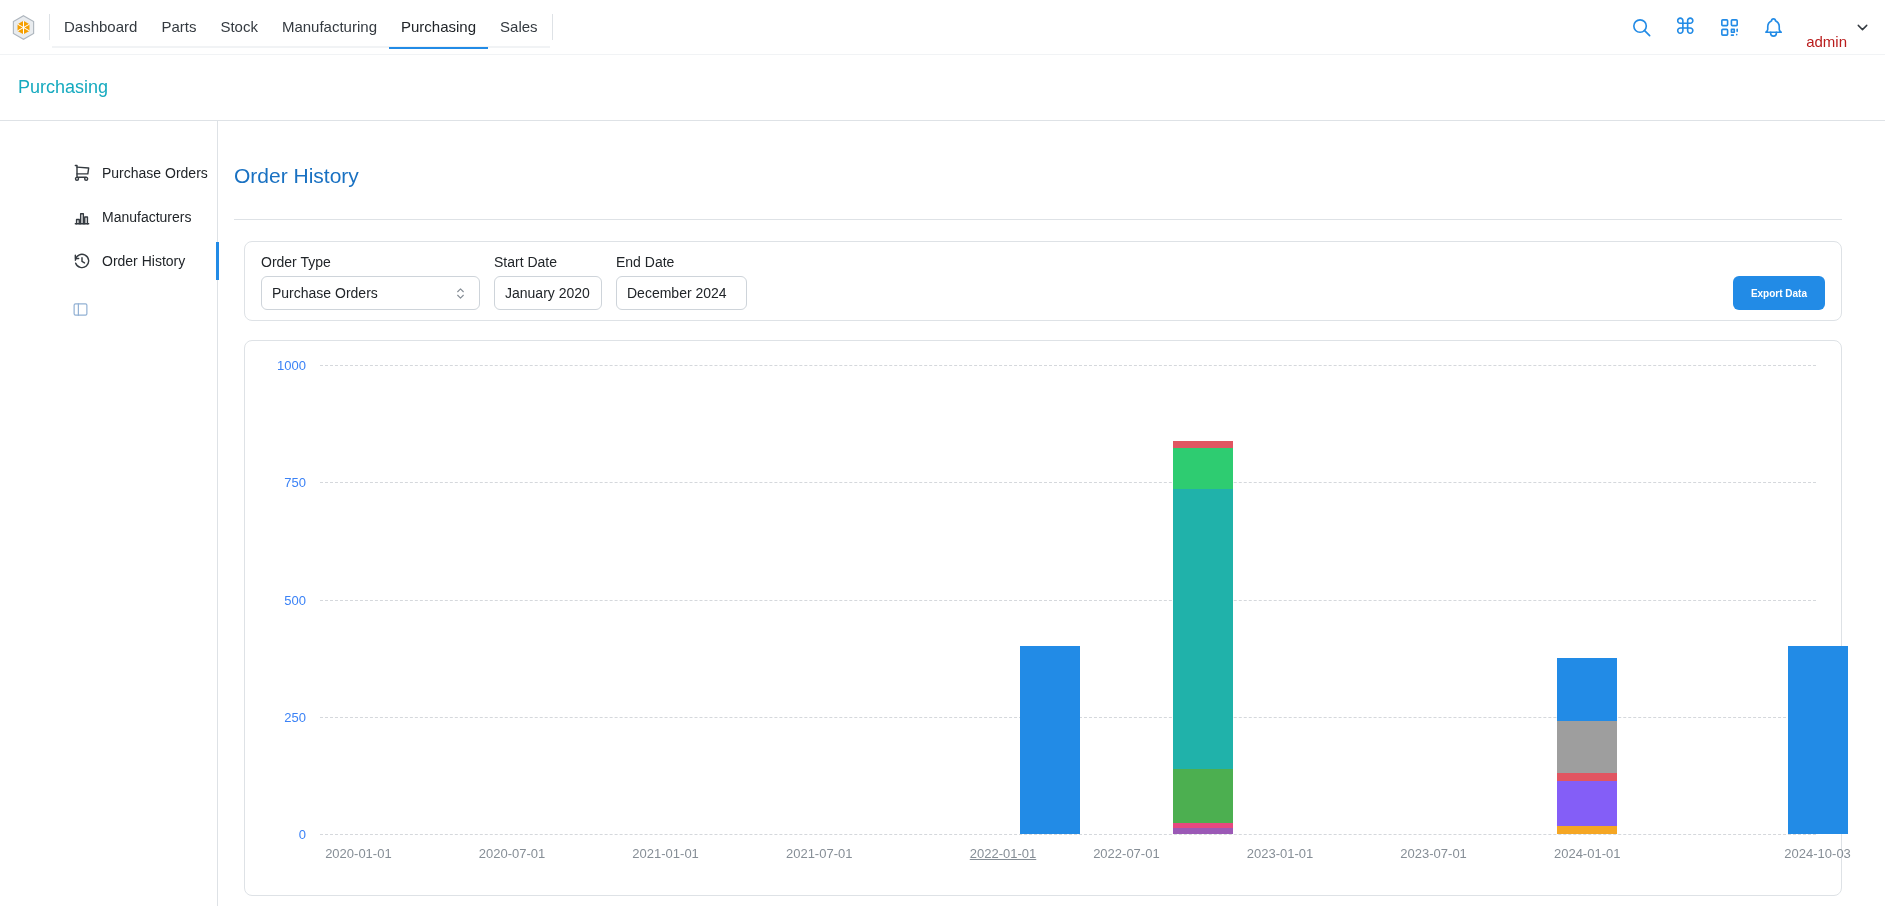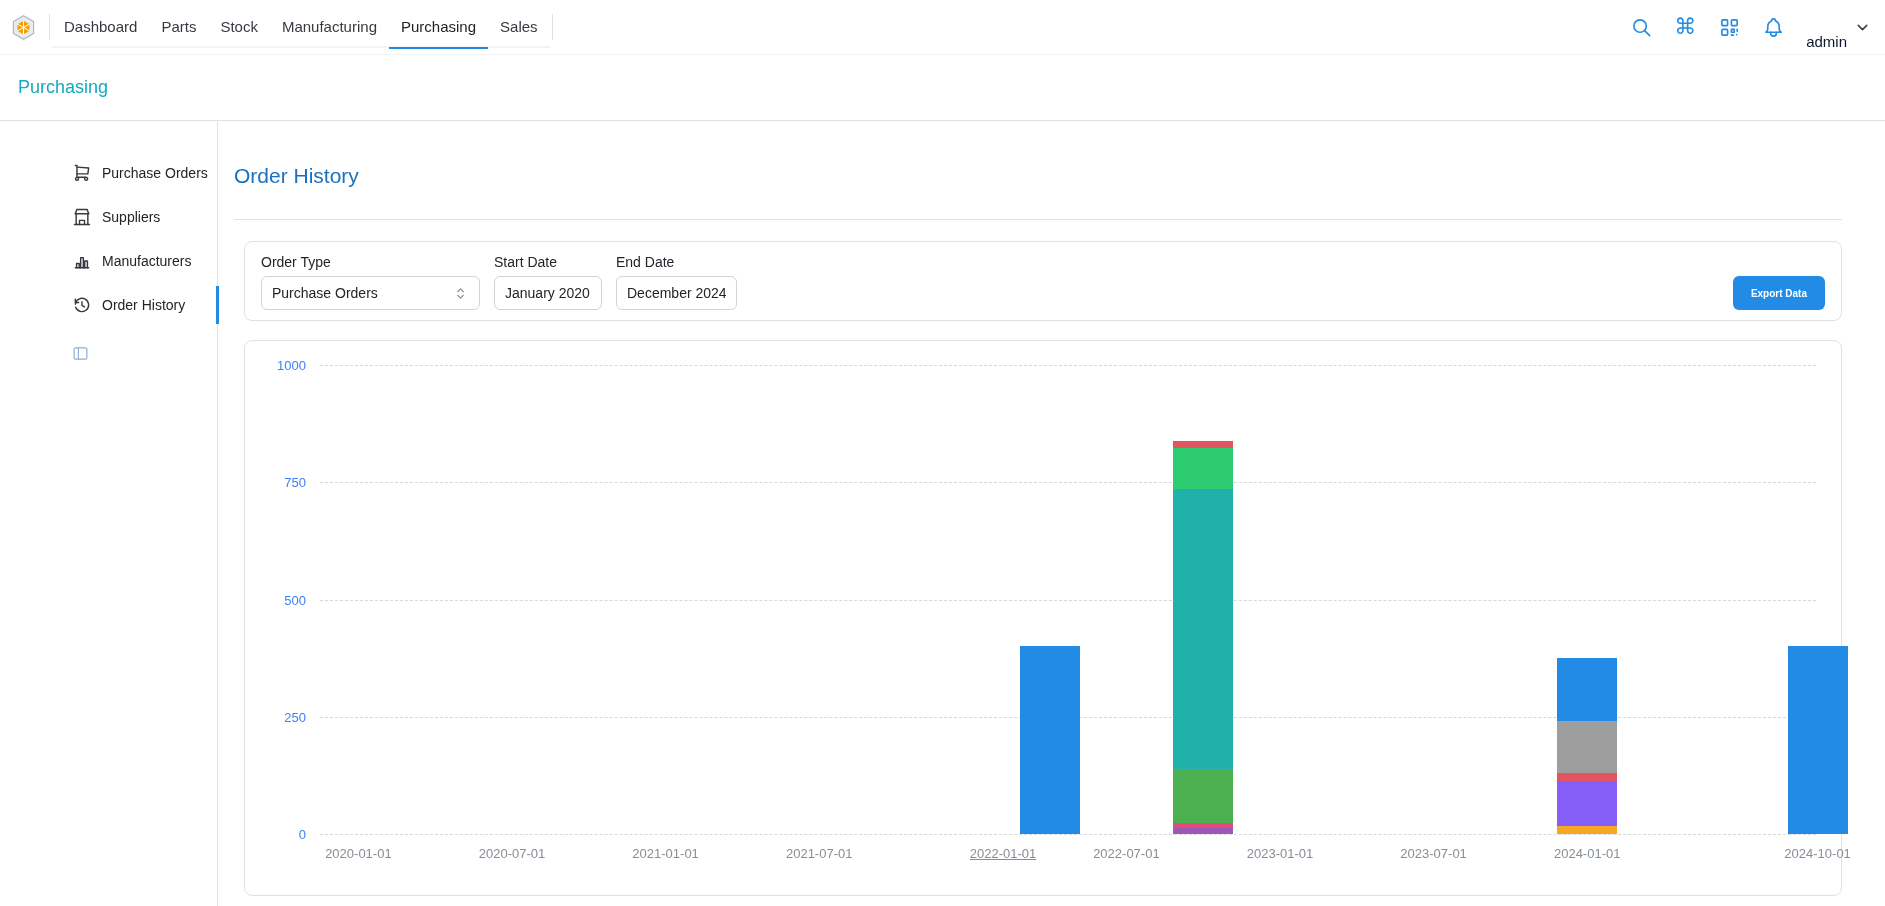--- a/index.html
+++ b/index.html
@@ -27,21 +27,21 @@
   }
   .tab.active { border-bottom-color: #228be6; color: #212529; }
   .nav-right { display: flex; align-items: center; gap: 10px; }
   .icon-btn {
     width: 34px; height: 34px; display: flex; align-items: center; justify-content: center;
     background: none; border: none; color: #228be6; cursor: pointer; border-radius: 6px;
   }
   .icon-btn svg { width: 23px; height: 23px; display: block; }
   .cmd-glyph { font-size: 22px; line-height: 1; color: #228be6; }
   .user { display: flex; align-items: center; gap: 7px; margin-left: 6px; cursor: pointer; }
-  .user-name { font-size: 15px; color: #0f172a; margin-top: 29px; }
+  .user-name { font-size: 15px; color: #b91c1c; margin-top: 29px; }
   .chev svg { width: 17px; height: 17px; display: block; color: #343a40; }
 
   
   .breadcrumb-bar {
     height: 66px; display: flex; align-items: center; padding: 0 18px;
     border-bottom: 1px solid #dee2e6; background: #fff;
   }
   .breadcrumb-link { color: #15aabf; font-size: 18px; cursor: pointer; }
 
   
@@ -72,21 +72,21 @@
   .control {
     height: 34px; border: 1px solid #ced4da; border-radius: 6px; background: #fff;
     display: flex; align-items: center; padding: 0 10px; font-size: 14px; color: #212529;
   }
   .select { justify-content: space-between; width: 219px; cursor: pointer; }
   .select.focused { border: 1.6px solid #228be6; }
   .selector { display: flex; color: #868e96; margin-left: 8px; }
   .selector svg { width: 17px; height: 17px; display: block; }
   input.control { font-family: inherit; outline: none; }
   .w-start { width: 108px; }
-  .w-end { width: 121px; }
+  .w-end { width: 131px; }
   .spacer { flex: 1; }
   .export-btn {
     height: 34px; padding: 0 18px; background: #228be6; color: #fff; border: none;
     border-radius: 6px; font-family: inherit; font-size: 10px; font-weight: 700; cursor: pointer;
   }
 
   
   .chart-card {
     margin: 19px 0 0 10px; height: 556px; border: 1px solid #dee2e6; border-radius: 8px;
     position: relative; background: #fff;
@@ -180,33 +180,20 @@
             <circle cx="17" cy="19" r="1.8"></circle>
             <path d="M17 17H6V3H4"></path>
             <path d="M6 5l14 1l-1 7H6"></path>
           </svg>
         </span>
         <span>Purchase Orders</span>
       </div>
       <div class="side-item">
         <span class="side-icon">
           <svg viewBox="0 0 24 24" fill="none" stroke="currentColor" stroke-width="1.7" stroke-linecap="round" stroke-linejoin="round">
-            <path d="M3 21h18"></path>
-            <path d="M5 21V8"></path>
-            <path d="M19 21V8"></path>
-            <path d="M4 8l1.8-5h12.4L20 8"></path>
-            <path d="M4 8h16"></path>
-            <path d="M9 21v-5h6v5"></path>
-          </svg>
-        </span>
-        <span>Suppliers</span>
-      </div>
-      <div class="side-item">
-        <span class="side-icon">
-          <svg viewBox="0 0 24 24" fill="none" stroke="currentColor" stroke-width="1.7" stroke-linecap="round" stroke-linejoin="round">
             <path d="M4 20h16"></path>
             <path d="M5.5 20v-5h3.2v5"></path>
             <path d="M10.4 20V8h3.2v12"></path>
             <path d="M15.3 20v-8h3.2v8"></path>
           </svg>
         </span>
         <span>Manufacturers</span>
       </div>
       <div class="side-item active">
         <span class="side-icon">
@@ -269,21 +256,21 @@
           <div class="ylabel" style="top: 0px;">1000</div>
           <div class="xlabel" style="left: 38.4px;">2020-01-01</div>
           <div class="xlabel" style="left: 192px;">2020-07-01</div>
           <div class="xlabel" style="left: 345.6px;">2021-01-01</div>
           <div class="xlabel" style="left: 499.2px;">2021-07-01</div>
           <div class="xlabel" style="left: 683px; text-decoration: underline;">2022-01-01</div>
           <div class="xlabel" style="left: 806.4px;">2022-07-01</div>
           <div class="xlabel" style="left: 960px;">2023-01-01</div>
           <div class="xlabel" style="left: 1113.6px;">2023-07-01</div>
           <div class="xlabel" style="left: 1267.2px;">2024-01-01</div>
-          <div class="xlabel" style="left: 1497.6px;">2024-10-01</div>
+          <div class="xlabel" style="left: 1497.6px;">2024-10-03</div>
           <div class="bar" style="left: 699.6px; width: 60px;">
             <div class="seg" style="height: 187.6px; background: rgb(34, 139, 230);"></div>
           </div>
           <div class="bar" style="left: 853.2px; width: 60px;">
             <div class="seg" style="height: 6.1px; background: rgb(225, 85, 97);"></div>
             <div class="seg" style="height: 41.74px; background: rgb(46, 204, 113);"></div>
             <div class="seg" style="height: 279.99px; background: rgb(32, 178, 170);"></div>
             <div class="seg" style="height: 53.94px; background: rgb(76, 175, 80);"></div>
             <div class="seg" style="height: 4.69px; background: rgb(230, 73, 128);"></div>
             <div class="seg" style="height: 6.1px; background: rgb(155, 89, 182);"></div>

